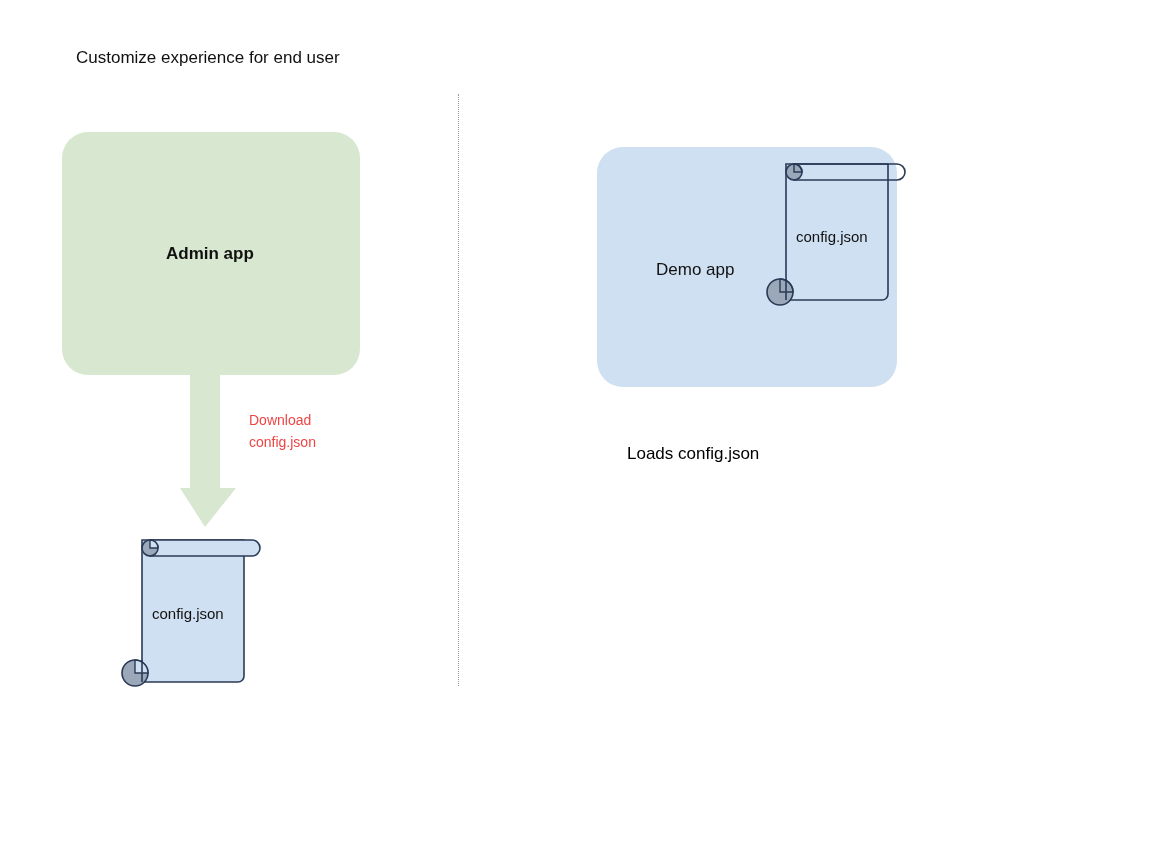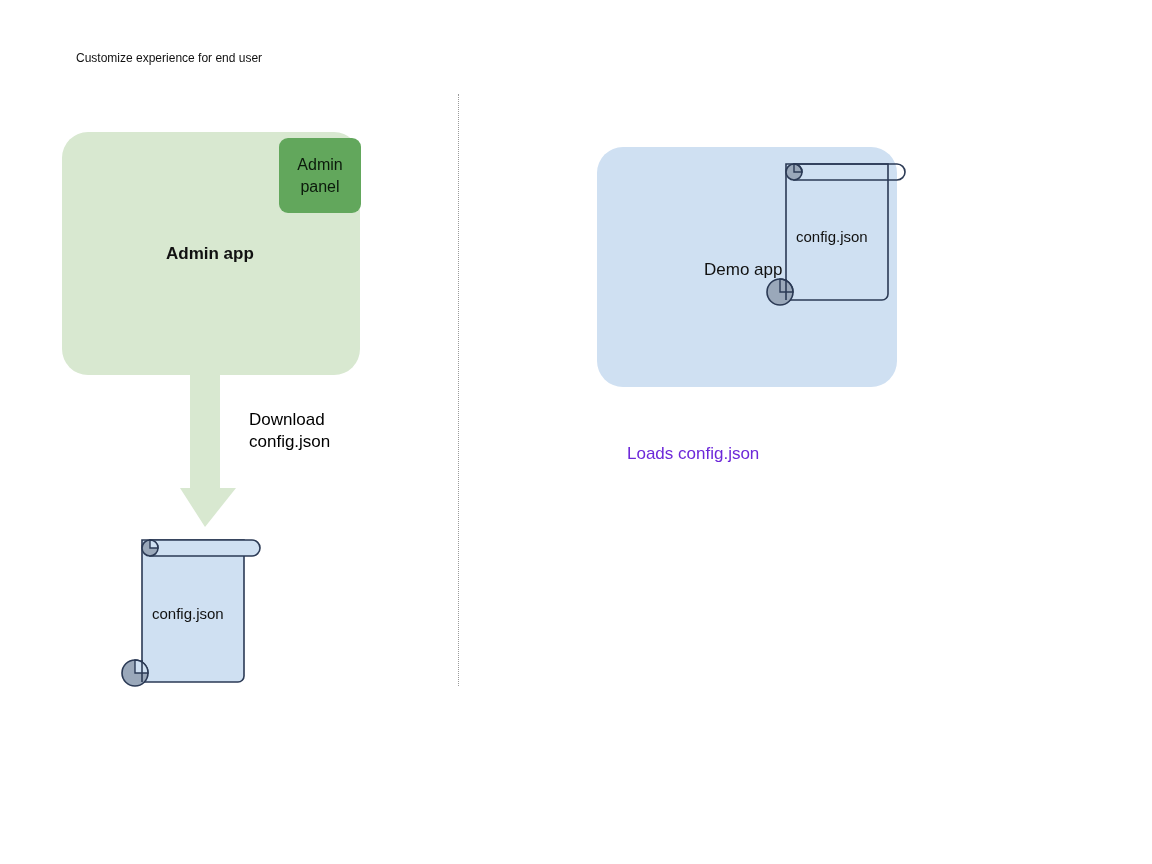--- a/index.html
+++ b/index.html
@@ -17,21 +17,21 @@
   }
 
   .canvas {
     position: absolute;
     inset: 0;
   }
 
   
   .caption {
     position: absolute;
-    font-size: 12px;
+    font-size: 17px;
     line-height: 20px;
     color: #111111;
     white-space: nowrap;
   }
   #caption-left  { left: 76px;  top: 48px; }
   #caption-right { left: 604px; top: 48px; }
 
   
   #divider {
     position: absolute;
@@ -63,21 +63,21 @@
   }
 
   .app-card-label {
     position: absolute;
     font-size: 17px;
     line-height: 20px;
     white-space: nowrap;
     color: #111111;
   }
   #admin-app-label { left: 166px; top: 244px; font-weight: bold; }
-  #demo-app-label  { left: 656px; top: 260px; margin-left: 48px; }
+  #demo-app-label  { left: 656px; top: 260px; }
 
   
   #admin-panel-chip {
     position: absolute;
     left: 279px;
     top: 138px;
     width: 82px;
     height: 75px;
     background: #62a75c;
     border-radius: 9px;
@@ -99,24 +99,24 @@
     top: 370px;
     width: 62px;
     height: 160px;
   }
   #download-arrow svg { display: block; }
 
   #arrow-label {
     position: absolute;
     left: 249px;
     top: 409px;
-    font-size: 17px;
+    font-size: 14px;
     line-height: 22px;
     white-space: nowrap;
-    color: #000000;
+    color: #ef4444;
   }
 
   
   .scroll-doc { position: absolute; }
   .scroll-doc svg { display: block; overflow: visible; }
 
   #scroll-left  { left: 120px; top: 528px;  width: 148px; height: 165px; }
   #scroll-right { left: 770px; top: 150px;  width: 140px; height: 160px; }
 
   .scroll-label {
@@ -130,43 +130,37 @@
   #scroll-right-label { left: 796px; top: 228px; }
 
   
   #loads-note {
     position: absolute;
     left: 627px;
     top: 443px;
     font-size: 17px;
     line-height: 22px;
     white-space: nowrap;
-    color: #6d28d9;
+    color: #000000;
   }
 </style>
 </head>
 <body>
 
 <div class="canvas">
 
   <div class="caption" id="caption-left">Customize experience for end user</div>
 
 
   <div id="divider"></div>
 
   <div class="app-card" id="admin-app-card"></div>
 
   <div class="app-card-label" id="admin-app-label">Admin app</div>
 
-  <div id="admin-panel-chip">
-    <div class="chip-text">
-      <span>Admin</span><br>
-      <span>panel</span>
-    </div>
-  </div>
 
   <div id="download-arrow">
     <svg width="62" height="160" viewBox="0 0 62 160" xmlns="http://www.w3.org/2000/svg">
       <polygon points="12,0 42,0 42,118 58,118 27,157 2,118 12,118" fill="#d8e8d0"></polygon>
     </svg>
   </div>
 
   <div id="arrow-label">
     <span>Download</span><br>
     <span>config.json</span>

